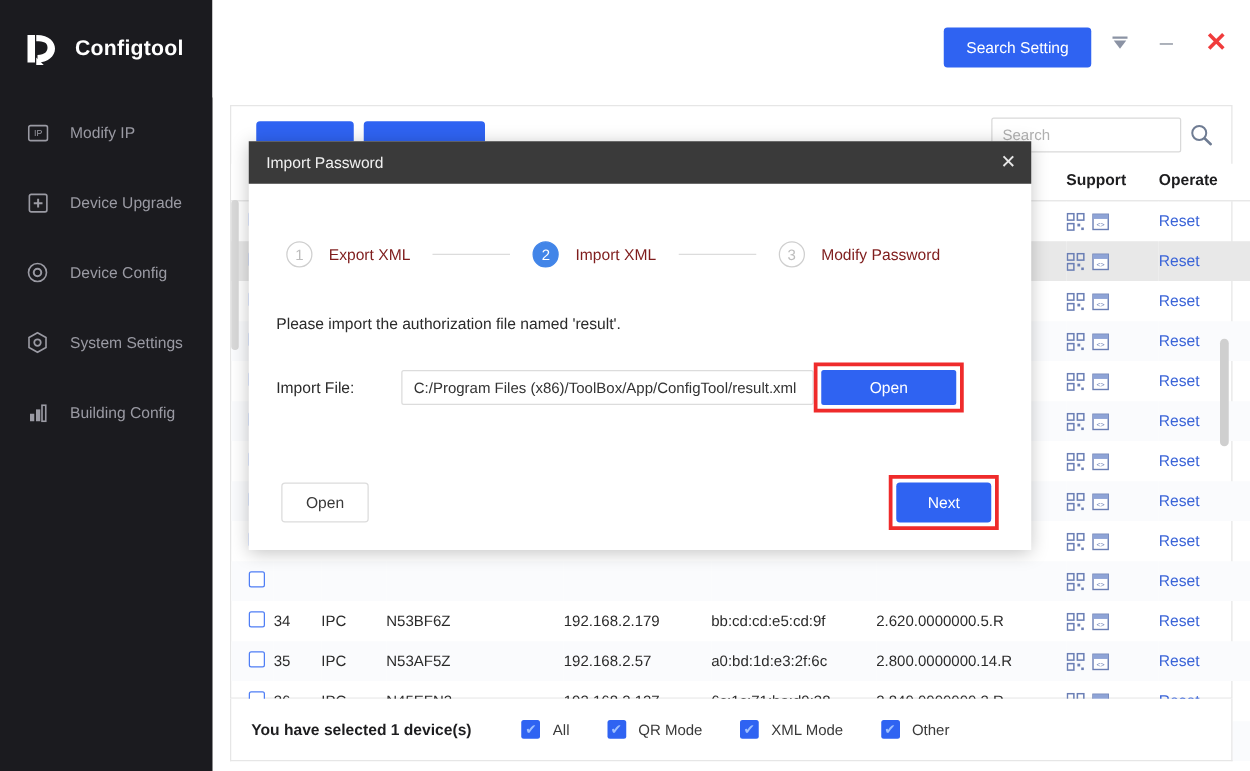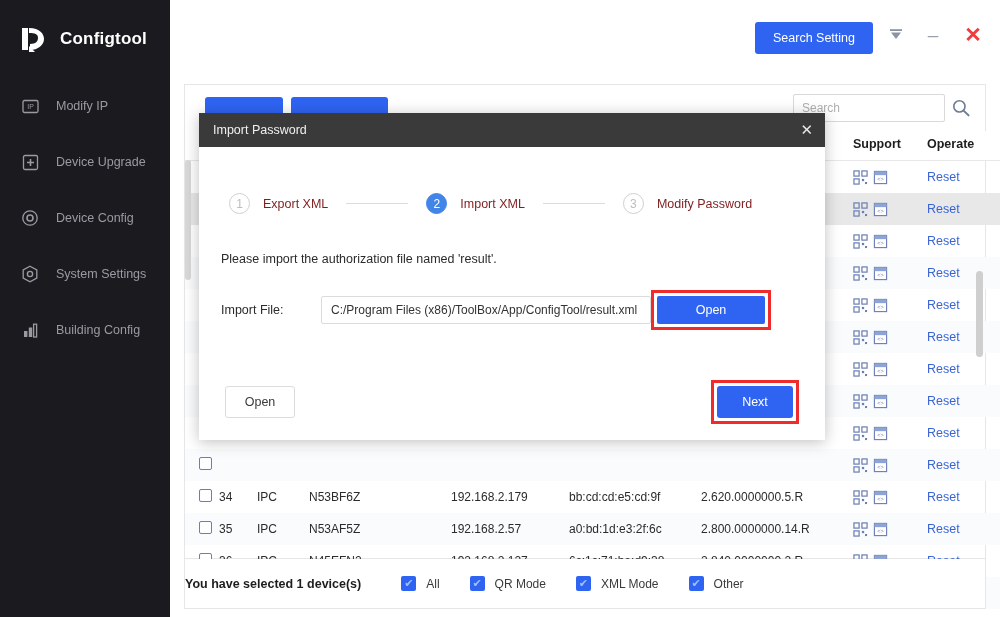--- a/index.html
+++ b/index.html
@@ -127,21 +127,21 @@
   }
   .left-scroll {
     position: absolute; left: 185px; top: 160px; width: 6px; height: 120px;
     background: #d8d8d8; border-radius: 3px;
   }
 
   
   .statusbar {
     position: absolute; left: 184px; top: 559px; width: 802px; height: 50px;
     background: #ffffff; border: 1px solid #e6e6e6; border-top: none;
-    display: flex; align-items: center; gap: 0;
+    display: flex; align-items: center; padding-left: 16px; gap: 0;
   }
   .sel-text { font-size: 12.5px; font-weight: bold; color: #1d1d1f; margin-right: 40px; }
   .filter-grp { display: flex; align-items: center; gap: 10px; margin-right: 30px; cursor: pointer; }
   .chk-on {
     width: 15px; height: 15px; background: #2f63f2; border-radius: 2px;
     display: flex; align-items: center; justify-content: center; color: #9fc0ff; font-size: 11px;
   }
   .filter-grp .fl { font-size: 12px; color: #3a3a3a; }
 
   

